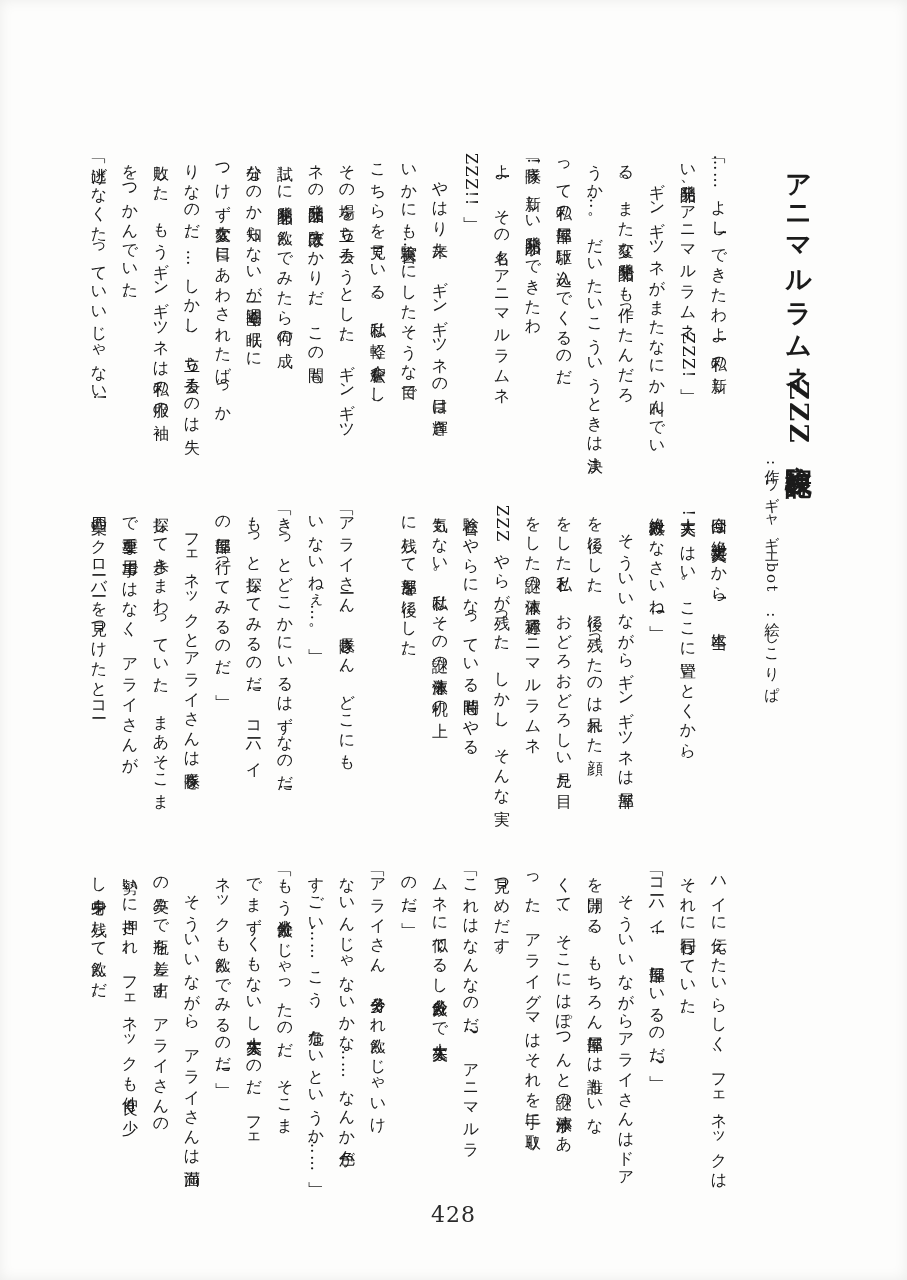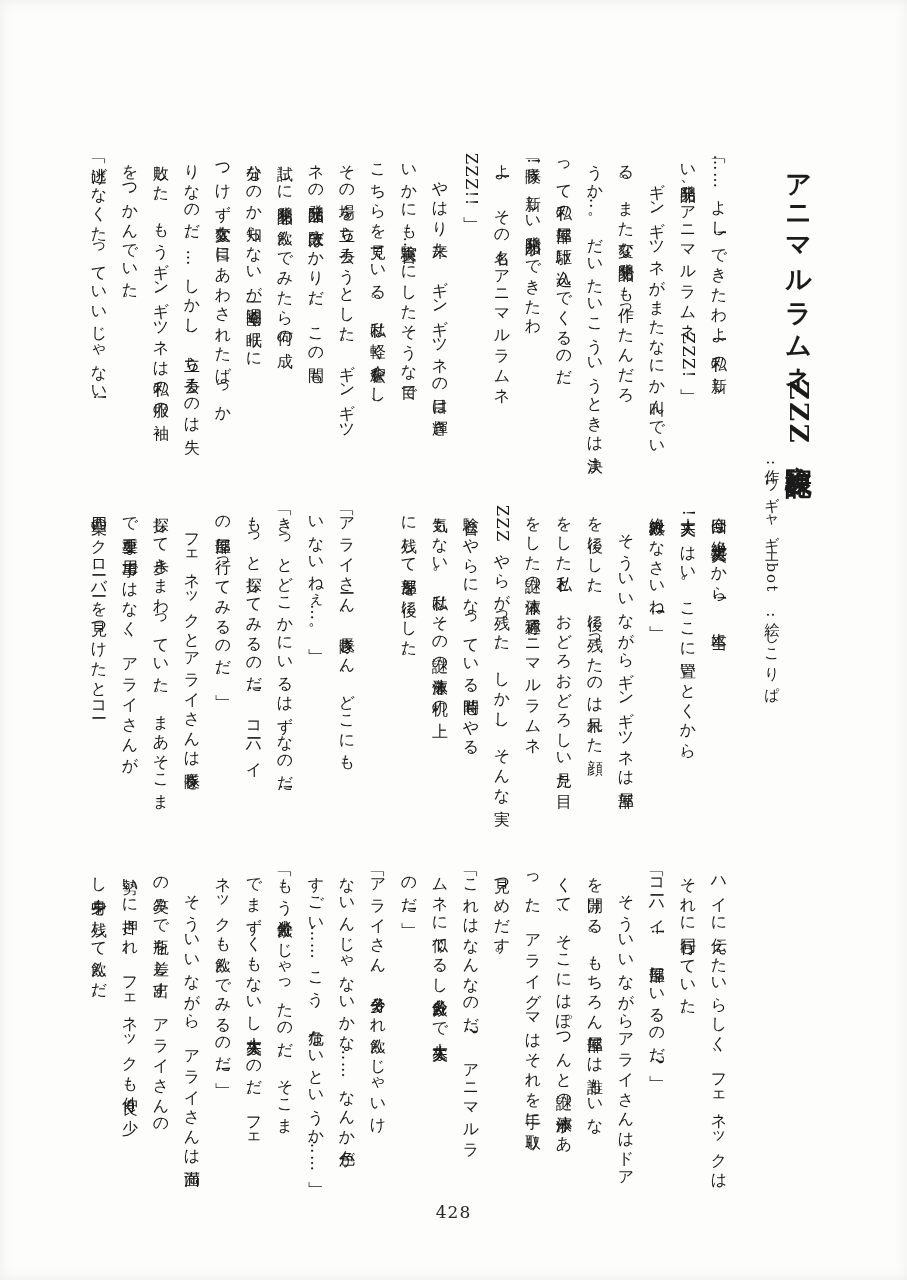--- a/index.html
+++ b/index.html
@@ -44,21 +44,21 @@
     letter-spacing: 1.5px;
     line-height: 31px;
   }
   .band-top    { top: 153px; }
   .band-middle { top: 505px; }
   .band-bottom { top: 866px; }
   .page-number {
     position: absolute;
     top: 1202px; left: 0; right: 0;
     text-align: center;
-    font-size: 17px;
+    font-size: 22px;
     letter-spacing: 1px;
     color: #2a2a2a;
   }
 </style>
 </head>
 <body>
 
 <div class="page">
 
   <div class="story-title vtext">アニマルラムネZZZ実験記録</div>

